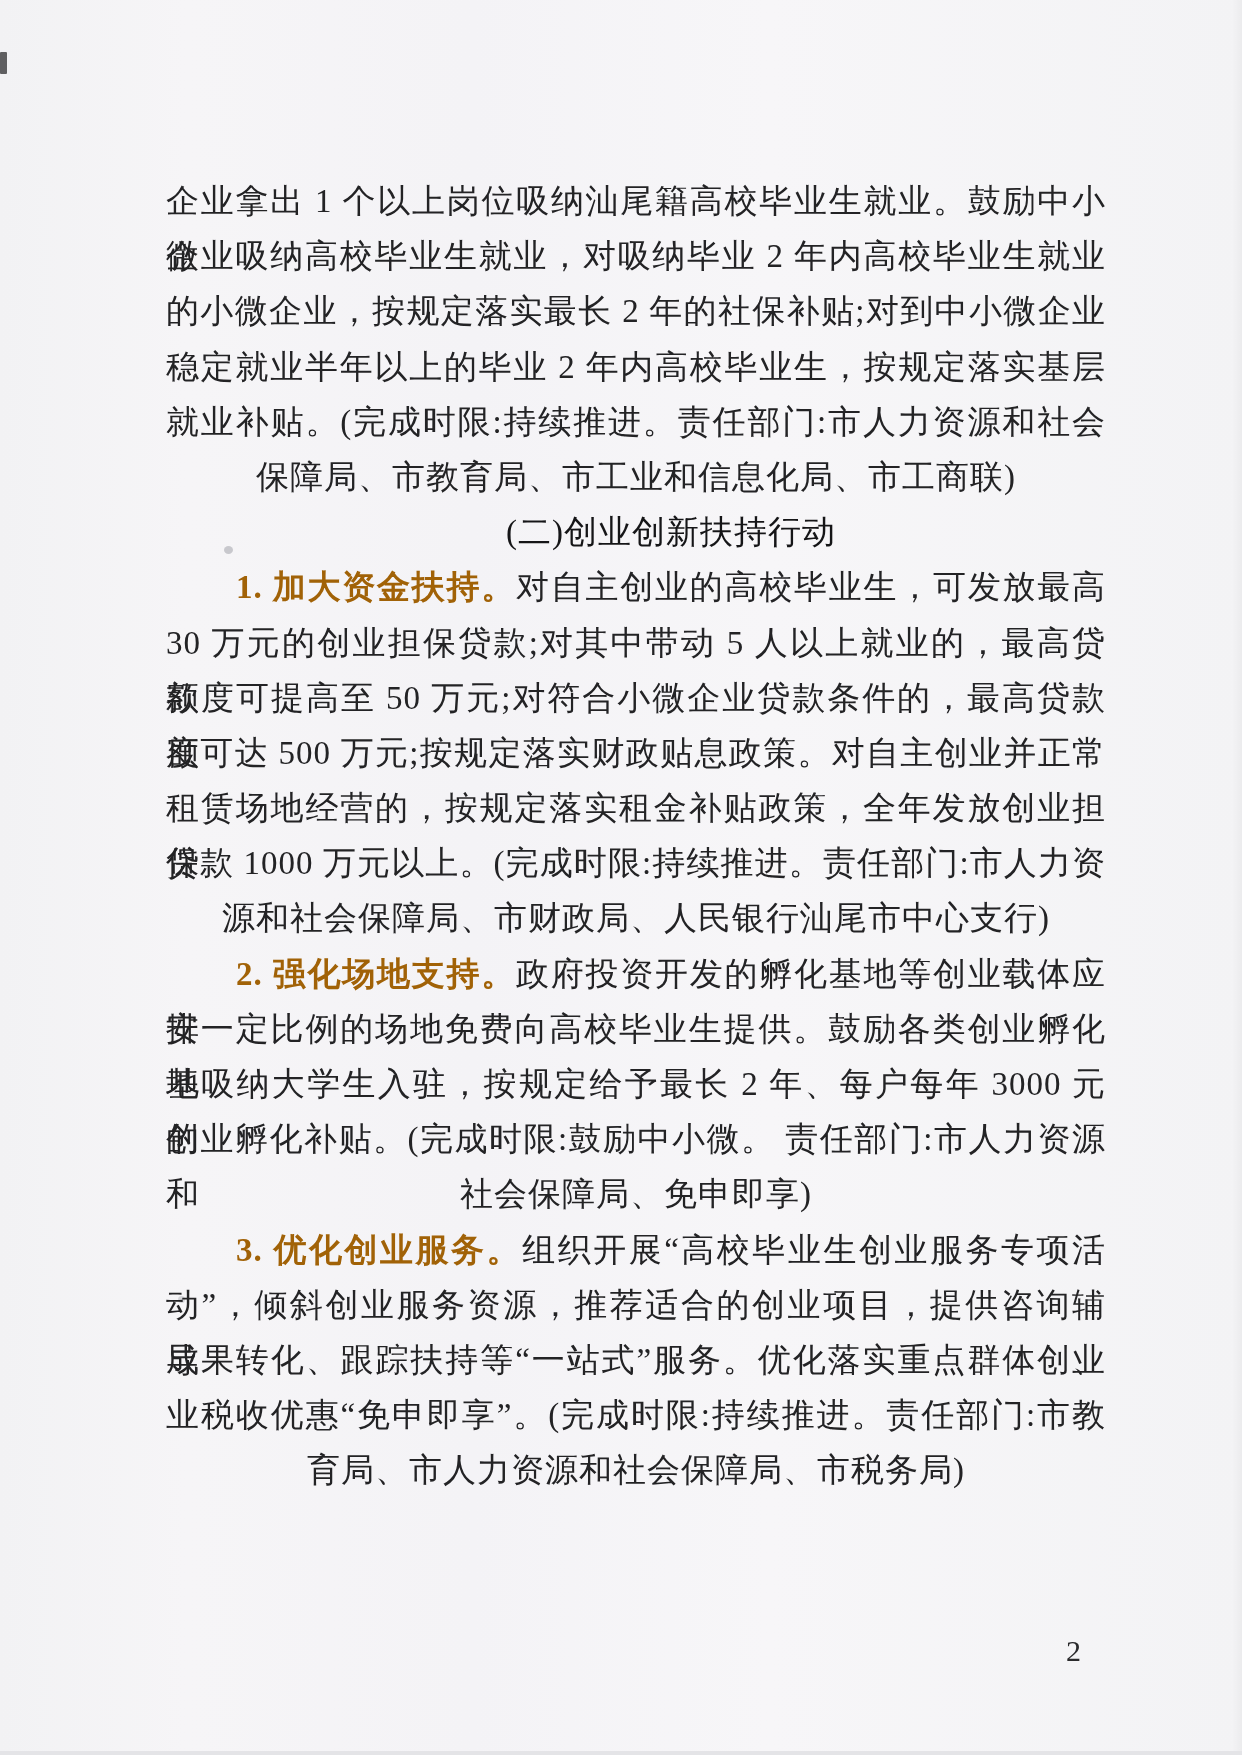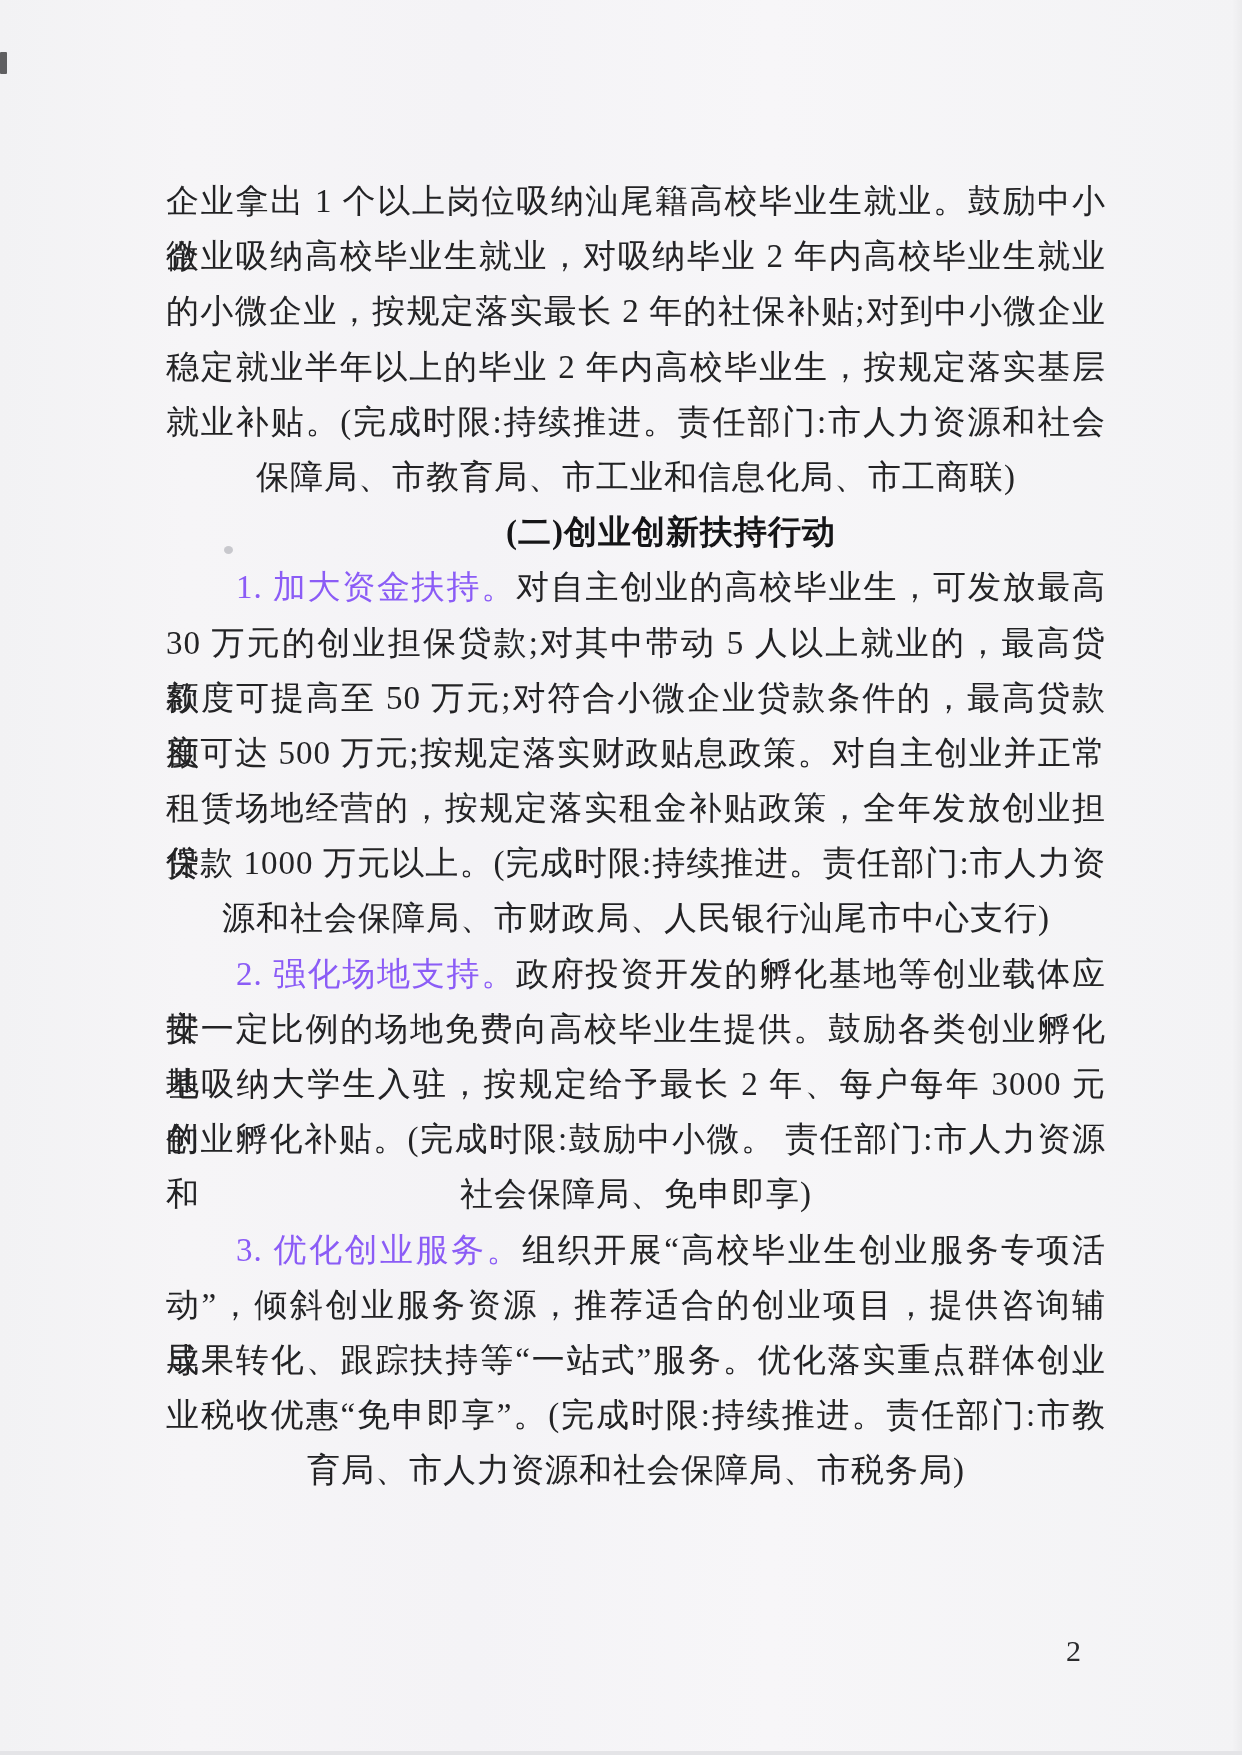--- a/index.html
+++ b/index.html
@@ -19,22 +19,22 @@
     line-height:55.2px;
     height:55.2px;
     letter-spacing:1px;
     text-align:center;
   }
   .fill{
     text-align:justify;
     text-align-last:justify;
   }
   .indent{text-indent:70px;}
-  .lead{font-weight:400;color:#8b5cf6;}
-  .boldline{font-weight:700;color:#151517;}
+  .lead{font-weight:700;color:#a16207;}
+  .boldline{font-weight:400;color:#151517;}
   .pagenum{
     position:absolute;left:1066px;top:1634px;
     font-size:30px;color:#2a2a2c;
     font-family:"Liberation Serif","DejaVu Serif",serif;
   }
   
   .corner-mark{position:absolute;left:0;top:52px;width:7px;height:22px;background:#454547;opacity:.85;border-radius:1px;}
   .speck-1{position:absolute;left:224px;top:546px;width:9px;height:8px;background:#bdbdc2;border-radius:50%;opacity:.8;}
   .speck-2{position:absolute;left:178px;top:1296px;width:7px;height:7px;background:#c6c6cb;border-radius:50%;opacity:.7;}
   .bottom-edge{position:absolute;left:0;bottom:0;width:100%;height:4px;background:#e4e4e7;}

